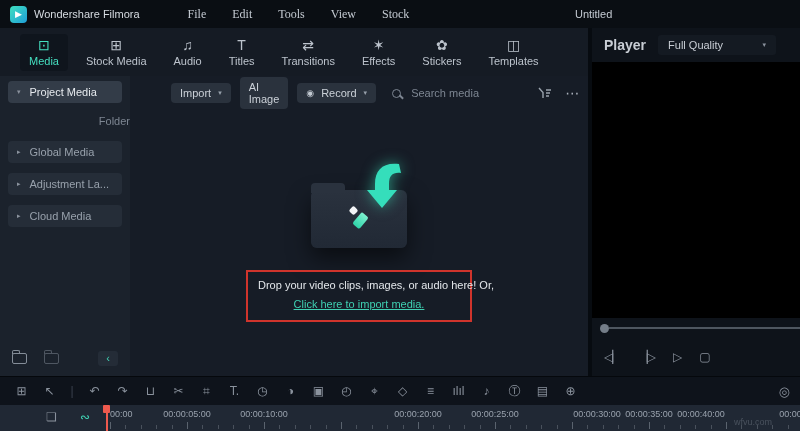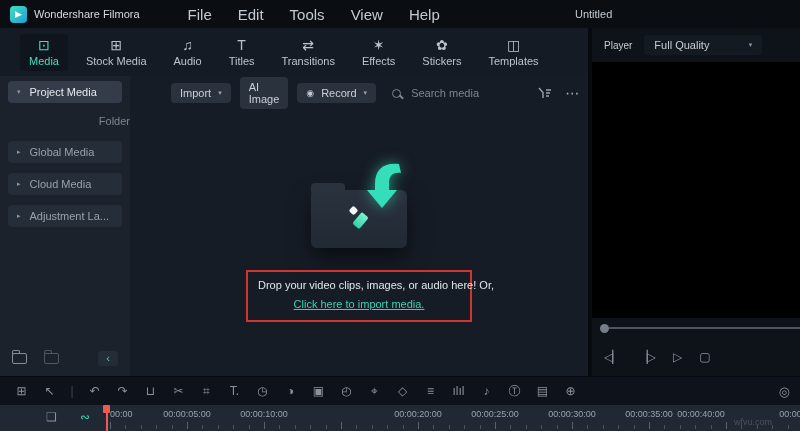--- a/index.html
+++ b/index.html
@@ -7,21 +7,21 @@
   .app{position:relative;width:800px;height:431px;overflow:hidden;background:#0c1016;
        font-family:"Liberation Sans",sans-serif;color:#c9cfd7;-webkit-font-smoothing:antialiased;}
 
   
   .titlebar{height:28px;display:flex;align-items:center;background:#0a0e13;position:relative;}
   .logo{width:17px;height:17px;margin-left:10px;border-radius:4px;
         background:linear-gradient(135deg,#3fe0c0,#1f9ed8);display:flex;align-items:center;justify-content:center;
         color:#fff;font-size:9px;}
   .appname{margin-left:7px;font-size:11px;color:#d6dbe1;}
   .menus{display:flex;margin-left:48px;gap:26px;}
-  .menu{font-size:15px;color:#c4cad2;cursor:default;}
+  .menu{font-size:12px;color:#c4cad2;cursor:default;font-family:Liberation Serif, serif;}
   .doc-title{position:absolute;left:568px;top:8px;font-size:11px;color:#c4cad2;padding-left:7px;}
 
   
   .main{display:flex;height:348px;}
   .left-pane{width:588px;display:flex;flex-direction:column;}
   .player-pane{width:212px;border-left:4px solid #070b10;background:#0e131a;display:flex;flex-direction:column;}
 
   
   .tabbar{height:48px;background:#151b24;display:flex;align-items:center;gap:9px;padding-left:20px;}
   .tab{display:flex;flex-direction:column;align-items:center;gap:2px;padding:4px 9px;border-radius:4px;
@@ -78,21 +78,21 @@
             filter:drop-shadow(0 0 7px rgba(60,230,190,.55));}
 
   
   .dz-textbox{position:absolute;top:194px;left:50%;transform:translateX(-50%);
               border:2px solid #d0342c;padding:7px 10px 8px 10px;text-align:center;width:226px;}
   .dz-line1{font-size:11px;color:#e3e7eb;margin-bottom:3px;white-space:nowrap;}
   .dz-link{font-size:11px;color:#3fd0b2;text-decoration:underline;cursor:pointer;}
 
   
   .player-header{height:34px;display:flex;align-items:center;padding:0 12px;gap:12px;}
-  .player-label{font-size:10px;color:#c8cdd4;}
+  .player-label{font-size:14px;color:#c8cdd4;font-weight:bold;}
   .quality-dd{display:flex;align-items:center;justify-content:space-between;width:118px;
               background:#141a22;border-radius:3px;padding:4px 10px;font-size:11px;color:#c8cdd4;cursor:default;}
   .quality-dd .caret{font-size:7px;color:#8a929d;}
   .preview{height:256px;background:#000;}
   .seekrow{height:20px;display:flex;align-items:center;padding-left:8px;}
   .seek-dot{width:9px;height:9px;border-radius:50%;background:#747d88;flex:none;}
   .seek-line{flex:1;height:2.5px;background:#4e565f;}
   .transport{height:38px;display:flex;align-items:center;gap:18px;padding-left:12px;}
   .tbtn{font-size:12px;color:#8b939e;letter-spacing:-1px;cursor:default;}
 
@@ -120,21 +120,21 @@
 
   <div class="titlebar">
     <div class="logo">▶</div>
     <span class="appname">Wondershare Filmora</span>
     <div class="menus">
 
     <span class="menu">File</span>
         <span class="menu">Edit</span>
         <span class="menu">Tools</span>
         <span class="menu">View</span>
-        <span class="menu">Help</span>
+        <span class="menu">Stock</span>
       </div>
     <span class="doc-title">Untitled</span>
   </div>
 
   <div class="main">
     <div class="left-pane">
 
       <div class="tabbar">
 
           <div class="tab active">
@@ -188,26 +188,26 @@
           <div class="section-label">Folder</div>
           <div>
 
               <div class="side-btn">
                 <span class="caret">▸</span>
                 <span>Global Media</span>
               </div>
 
               <div class="side-btn">
                 <span class="caret">▸</span>
-                <span>Cloud Media</span>
+                <span>Adjustment La...</span>
               </div>
 
               <div class="side-btn">
                 <span class="caret">▸</span>
-                <span>Adjustment La...</span>
+                <span>Cloud Media</span>
               </div>
             </div>
           <div class="side-footer">
             <span class="fold"></span>
             <span class="fold dim"></span>
             <span class="collapse-btn">‹</span>
           </div>
         </div>
 
         <div class="media-panel">
@@ -311,21 +311,21 @@
       <span class="gutter-icon add">❏</span>
       <span class="gutter-icon link">∾</span>
       <div id="ruler-labels">
 
       <span class="rlabel" style="left: 110px;">00:00</span>
           <span class="rlabel" style="left: 187px; transform: translateX(-50%);">00:00:05:00</span>
           <span class="rlabel" style="left: 264px; transform: translateX(-50%);">00:00:10:00</span>
           <span class="rlabel" style="left: 341px; transform: translateX(-50%); margin-top: 44px;">00:00:15:00</span>
           <span class="rlabel" style="left: 418px; transform: translateX(-50%);">00:00:20:00</span>
           <span class="rlabel" style="left: 495px; transform: translateX(-50%);">00:00:25:00</span>
-          <span class="rlabel" style="left: 572px; transform: translateX(-50%);">00:00:30:00</span>
+          <span class="rlabel" style="left: 597px; transform: translateX(-50%);">00:00:30:00</span>
           <span class="rlabel" style="left: 649px; transform: translateX(-50%);">00:00:35:00</span>
           <span class="rlabel" style="left: 701px; transform: translateX(-50%);">00:00:40:00</span>
           <span class="rlabel" style="left: 803px; transform: translateX(-50%);">00:00:45:00</span>
         </div>
       <div id="ruler-ticks">
           <div class="tick major" style="left: 110px;"></div>
           <div class="tick" style="left: 125.4px;"></div>
           <div class="tick" style="left: 140.8px;"></div>
           <div class="tick" style="left: 156.2px;"></div>
           <div class="tick" style="left: 171.6px;"></div>

